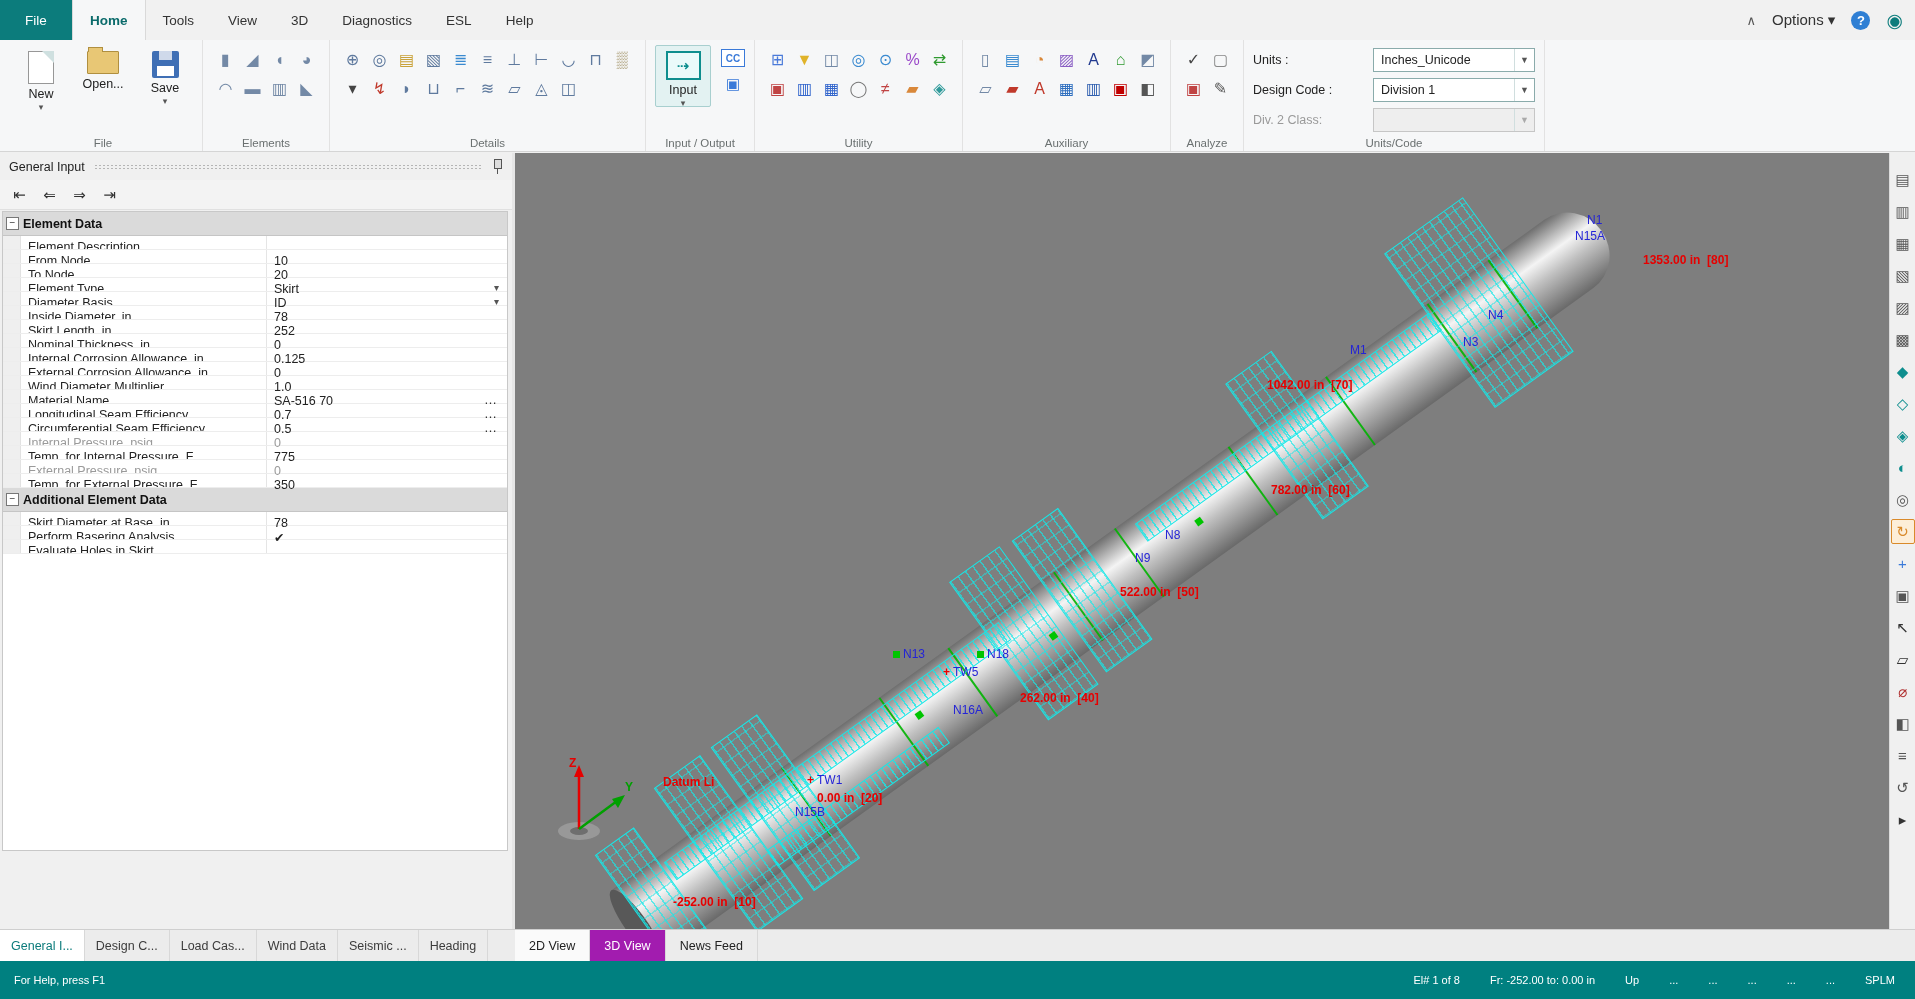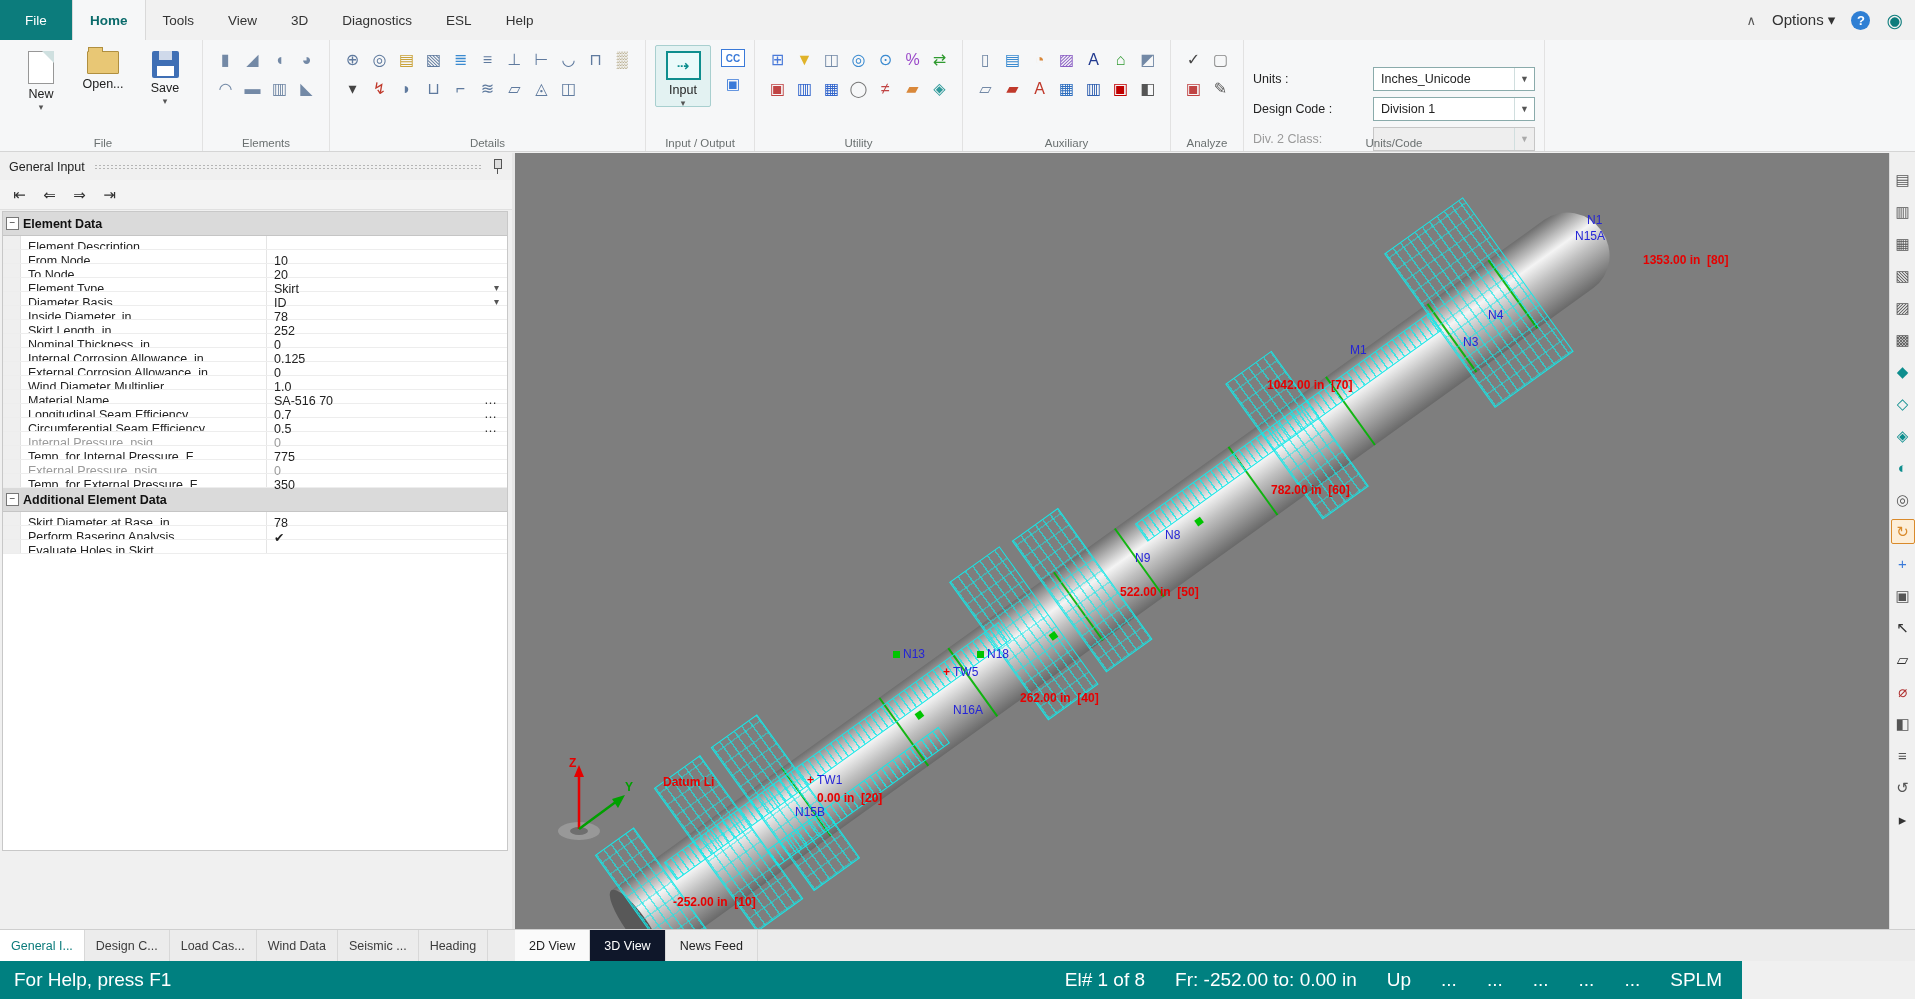--- a/index.html
+++ b/index.html
@@ -35,21 +35,21 @@
   .ic-folder:before{content:"";position:absolute;left:0;top:-5px;width:13px;height:4px;background:#e8c775;border:1px solid #b08f3f;border-bottom:none;}
   .ic-disk{width:27px;height:27px;background:#3f6fb5;border-radius:2px;position:relative;}
   .ic-disk:before{content:"";position:absolute;left:7px;top:0;width:13px;height:9px;background:#cfd9ea;}
   .ic-disk:after{content:"";position:absolute;left:5px;bottom:2px;width:17px;height:10px;background:#fff;}
   .ic-input{width:31px;height:25px;border:2px solid #0e8e8e;background:#eafafa;display:flex;align-items:center;justify-content:center;color:#0e8e8e;font-weight:bold;font-size:15px;}
   .igrid{display:grid;grid-template-columns:repeat(var(--c),27px);grid-auto-rows:29px;place-items:center;align-self:flex-start;}
   .ricon{width:24px;height:24px;display:flex;align-items:center;justify-content:center;font-size:16px;}
   .iocol{display:flex;flex-direction:column;gap:8px;margin-left:10px;margin-top:4px;align-items:center;}
   .ccbox{width:22px;height:16px;border:1px solid #3a7ad9;color:#3a7ad9;font-size:10px;font-weight:bold;display:flex;align-items:center;justify-content:center;background:#fff;}
   .iog{font-size:15px;color:#3a7ad9;}
-  .ucrows{display:flex;flex-direction:column;gap:5px;margin-top:21px;}
+  .ucrows{display:flex;flex-direction:column;gap:5px;margin-top:2px;}
   .ucrow{display:flex;align-items:center;height:25px;}
   .uclabel{width:120px;font-size:12.5px;color:#222;}
   .ucrow.dis .uclabel{color:#9a9a9a;}
   .combo{width:162px;height:24px;border:1px solid #8aabab;background:#fff;display:flex;align-items:center;justify-content:space-between;padding:0 0 0 7px;font-size:12.5px;box-sizing:border-box;}
   .combo .arr{border-left:1px solid #d0dede;align-self:stretch;display:flex;align-items:center;padding:0 5px;color:#555;font-size:9px;}
   .ucrow.dis .combo{background:#eeeeee;border-color:#c6c6c6;}
   .ucrow.dis .combo .arr{color:#aaa;}
 
   
   .leftpanel{position:absolute;left:0;top:153px;width:512px;height:776px;background:#f0f0f0;}
@@ -74,25 +74,25 @@
   .cellell{position:absolute;right:9px;top:2px;font-size:13px;color:#333;letter-spacing:1px;}
   .chk{font-weight:bold;}
 
   
   .tabband{position:absolute;left:0;top:929px;width:1915px;height:32px;background:#ececec;border-top:1px solid #cfcfcf;display:flex;align-items:stretch;box-sizing:border-box;}
   #panel-tabs{display:flex;width:515px;}
   .ptab{display:flex;align-items:center;padding:0 11px;font-size:12.5px;color:#3c3c3c;border-right:1px solid #d8d8d8;white-space:nowrap;}
   .ptab.active{background:#fff;color:#0b7b7b;}
   #vp-tabs{display:flex;}
   .vtab{display:flex;align-items:center;padding:0 14px;font-size:12.5px;color:#222;border-right:1px solid #d8d8d8;background:#fafafa;white-space:nowrap;}
-  .vtab.active{background:#0f172a;color:#fff;}
+  .vtab.active{background:#a21caf;color:#fff;}
   .vtab.plain{background:transparent;}
 
   
-  .statusbar{position:absolute;left:0;top:961px;width:1742px;height:38px;background:#008080;color:#fff;display:flex;align-items:center;padding:0 14px;box-sizing:border-box;font-size:19px;}
+  .statusbar{position:absolute;left:0;top:961px;width:1915px;height:38px;background:#008080;color:#fff;display:flex;align-items:center;padding:0 14px;box-sizing:border-box;font-size:11px;}
   .stright{margin-left:auto;display:flex;gap:30px;align-items:center;padding-right:6px;}
   .stitem{white-space:nowrap;}
 
   
   .splitter{position:absolute;left:512px;top:153px;width:3px;height:776px;background:#e6e6e6;}
   .viewport{position:absolute;left:515px;top:153px;width:1374px;height:776px;background:#7e7e7e;overflow:hidden;}
   .vessel-rot{position:absolute;transform-origin:0 0;}
   .cyl{position:absolute;left:0;background:linear-gradient(#6e6e6e,#f4f4f4 36%,#c0c0c0 58%,#696969);border-radius:0 42px 42px 0/0 44px 44px 0;}
   .cap{position:absolute;background:#585858;border-radius:50%;}
   .hoop{position:absolute;width:2px;background:#00b400;opacity:.9;}

